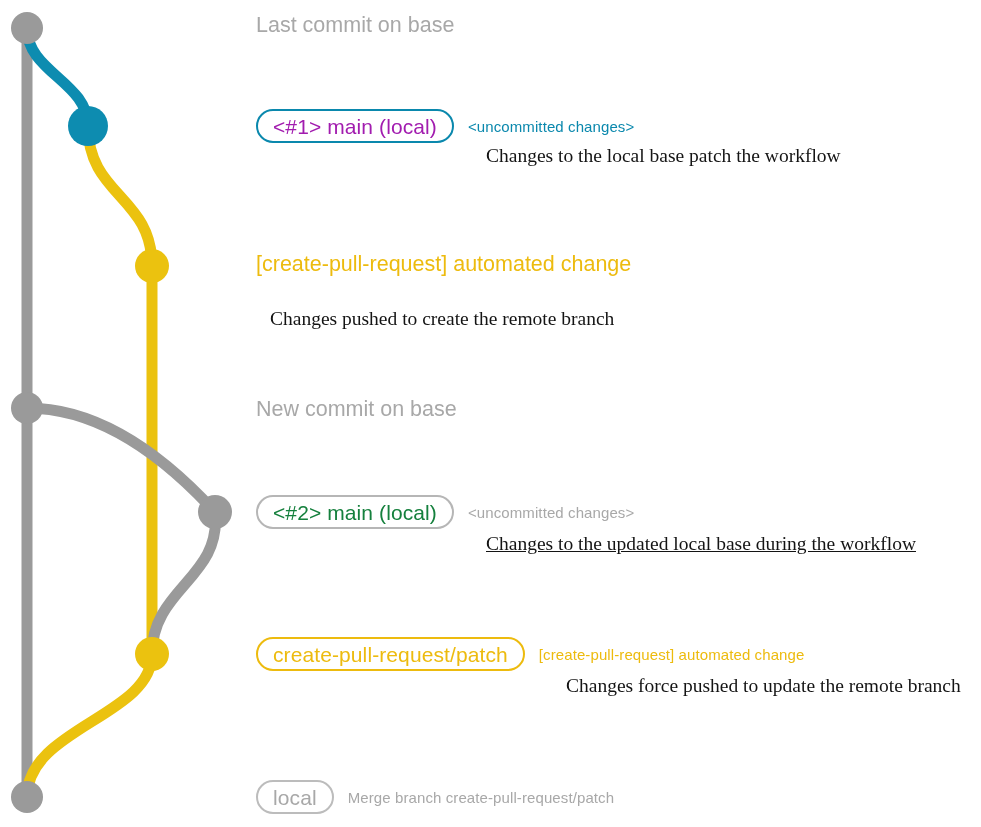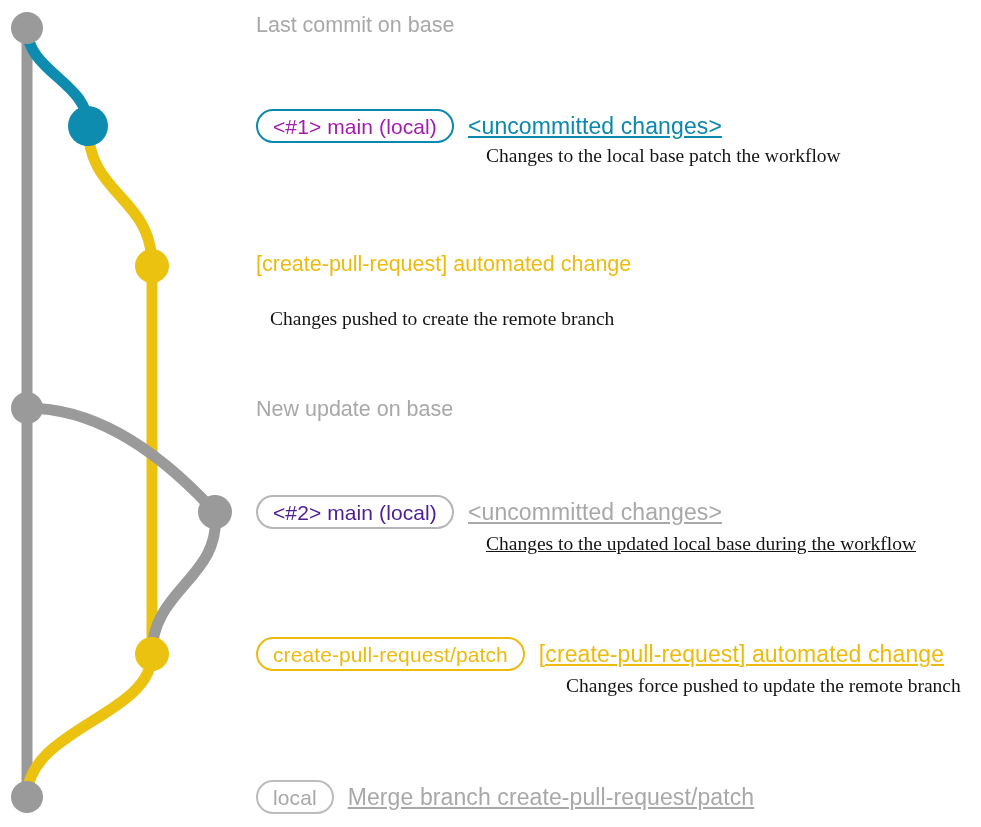--- a/index.html
+++ b/index.html
@@ -49,30 +49,29 @@
     height: 34px;
     padding: 0 15px;
     border-radius: 17px;
     border: 2px solid currentColor;
     font-size: 21px;
     line-height: 1;
     letter-spacing: 0.1px;
     background: #ffffff;
   }
   .badge-teal   { color: #a21caf; border-color: #0a88ad; }
-  .badge-gray   { color: #4c1d95; border-color: #b6b6b6; }
+  .badge-gray   { color: #15803d; border-color: #b6b6b6; }
   .badge-yellow { color: #edbb0e; border-color: #edbb0e; }
   .badge-gray2  { color: #a8a8a8; border-color: #bcbcbc; }
 
   
   .subject {
-    font-size: 23px;
+    font-size: 15px;
     line-height: 1;
     letter-spacing: 0.1px;
-    text-decoration: underline;
   }
   .subject-teal   { color: #0a88ad; }
   .subject-gray   { color: #a8a8a8; }
   .subject-yellow { color: #edbb0e; }
   .subject-graydk { color: #a8a8a8; }
 
   
   .heading {
     position: absolute;
     font-size: 21.5px;
@@ -135,21 +134,21 @@
   <div class="row" style="left:256px; top:109px;">
     <span class="badge badge-teal">&lt;#1&gt; main (local)</span>
     <span class="badge-gap"></span>
     <span class="subject subject-teal">&lt;uncommitted changes&gt;</span>
   </div>
   <div class="note" style="left:486px; top:146px;">Changes to the local base patch the workflow</div>
 
   <div class="heading heading-yellow" style="left:256px; top:254px;">[create-pull-request] automated change</div>
   <div class="note" style="left:270px; top:290px;margin-top:19px;">Changes pushed to create the remote branch</div>
 
-  <div class="heading heading-gray" style="left:256px; top:399px;">New update on base</div>
+  <div class="heading heading-gray" style="left:256px; top:399px;">New commit on base</div>
 
   <div class="row" style="left:256px; top:495px;">
     <span class="badge badge-gray">&lt;#2&gt; main (local)</span>
     <span class="badge-gap"></span>
     <span class="subject subject-gray">&lt;uncommitted changes&gt;</span>
   </div>
   <div class="note" style="left:486px; top:534px;text-decoration:underline;">Changes to the updated local base during the workflow</div>
 
   <div class="row" style="left:256px; top:637px;">
     <span class="badge badge-yellow">create-pull-request/patch</span>

